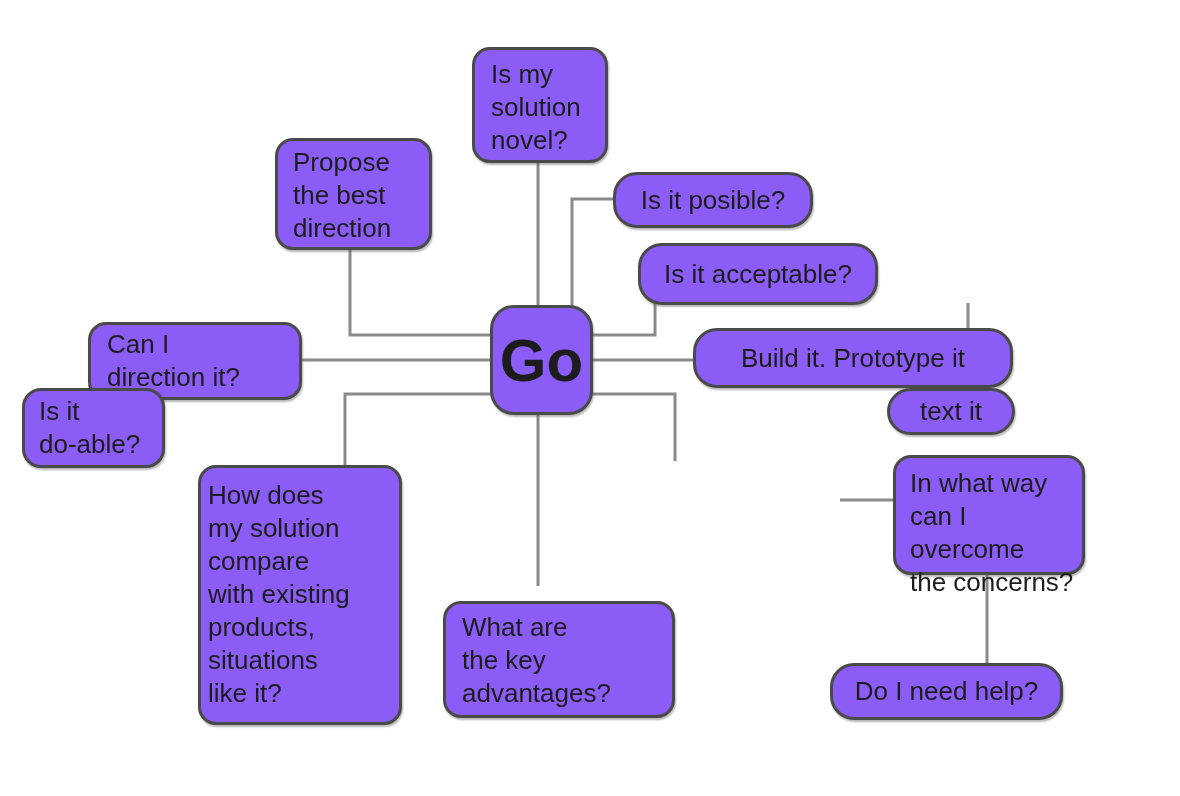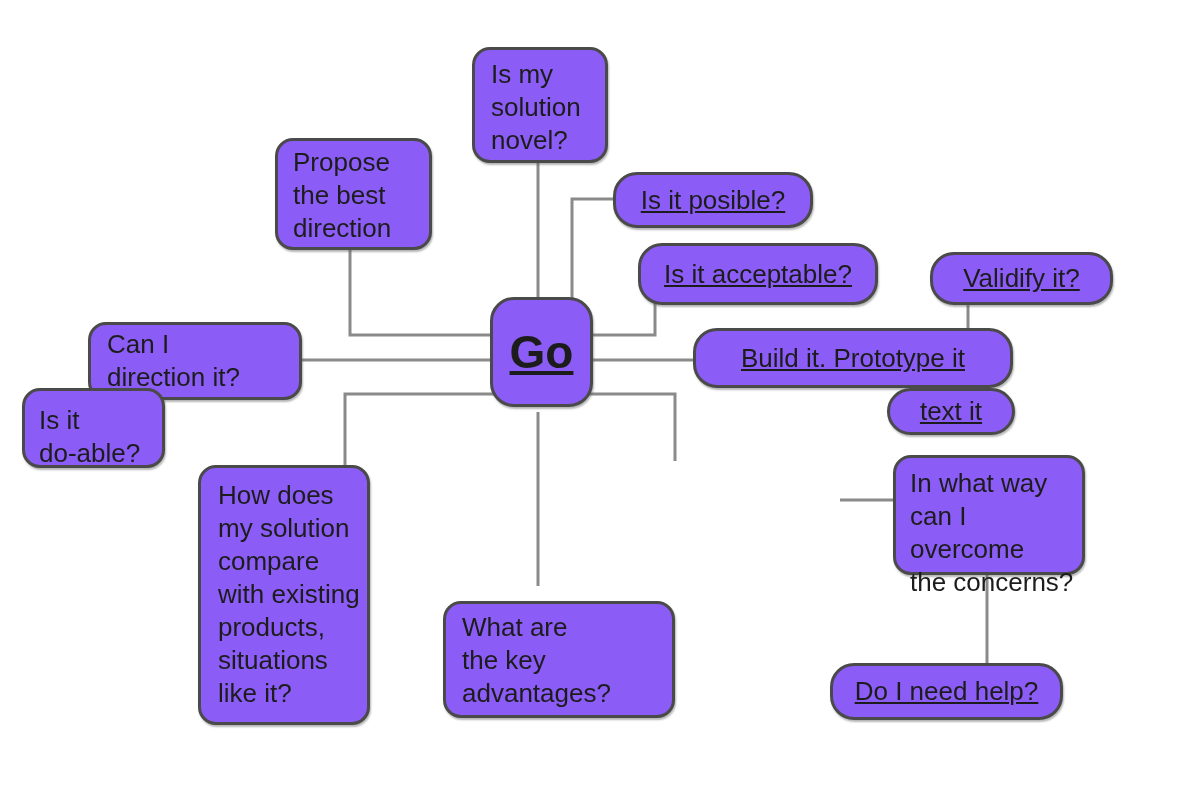--- a/index.html
+++ b/index.html
@@ -33,37 +33,36 @@
     white-space: pre-line;
     z-index: 1;
     box-shadow: 1px 2px 2px rgba(90,90,90,0.45);
   }
   .node.center-text {
     display: flex;
     align-items: center;
     justify-content: center;
     text-align: center;
     border-radius: 24px;
-    text-decoration: underline;
   }
   .node.top-layer { z-index: 2; }
 
   
-  .n-go        { left: 490px; top: 297px; width: 103px; height: 110px;
-                 font-size: 46px; font-weight: bold; border-radius: 24px; }
+  .n-go        { left: 490px; top: 305px; width: 103px; height: 110px;
+                 font-size: 60px; font-weight: bold; border-radius: 24px; }
   .n-novel     { left: 472px; top:  47px; width: 136px; height: 116px; padding: 8px 8px 0 16px; }
   .n-propose   { left: 275px; top: 138px; width: 157px; height: 112px; padding: 5px 6px 0 15px; }
   .n-posible   { left: 613px; top: 172px; width: 200px; height: 56px;  border-radius: 26px; }
   .n-accept    { left: 638px; top: 243px; width: 240px; height: 62px;  border-radius: 26px; }
   .n-validify  { left: 930px; top: 252px; width: 183px; height: 53px;  border-radius: 24px; }
   .n-build     { left: 693px; top: 328px; width: 320px; height: 60px;  border-radius: 26px; }
   .n-textit    { left: 887px; top: 388px; width: 128px; height: 47px;  border-radius: 20px; }
   .n-implement { left:  88px; top: 322px; width: 214px; height: 78px;  padding: 3px 6px 0 16px; }
-  .n-doable    { left:  22px; top: 388px; width: 143px; height: 80px;  padding: 13px 6px 0 14px; }
-  .n-compare   { left: 198px; top: 465px; width: 172px; height: 260px; padding: 11px 4px 0 17px; }
+  .n-doable    { left:  22px; top: 388px; width: 143px; height: 80px;  padding: 4px 6px 0 14px; border-radius: 19px; }
+  .n-compare   { left: 198px; top: 465px; width: 204px; height: 260px; padding: 11px 4px 0 7px; }
   .n-advant    { left: 443px; top: 583px; width: 232px; height: 117px; padding: 7px 21px 0 16px; margin-top: 18px; }
   .n-concerns  { left: 570px; top: 458px; width: 273px; height: 88px;  padding: 9px 6px 0 20px; }
   .n-overcome  { left: 893px; top: 455px; width: 192px; height: 120px; padding: 9px 4px 12px 14px; }
   .n-help      { left: 830px; top: 663px; width: 233px; height: 57px;  border-radius: 22px; }
 </style>
 </head>
 <body>
 
 <div class="stage">
 
@@ -83,21 +82,20 @@
   </svg>
 
   <div class="node n-novel">Is my
 solution
 novel?</div>
   <div class="node n-propose">Propose
 the best
 direction</div>
   <div class="node n-posible center-text">Is it posible?</div>
   <div class="node n-accept center-text">Is it acceptable?</div>
-  <div class="node n-validify center-text">Validify it?</div>
   <div class="node n-build center-text">Build it. Prototype it</div>
   <div class="node n-textit center-text top-layer">text it</div>
   <div class="node n-implement">Can I
 direction it?</div>
   <div class="node n-doable top-layer">Is it
 do-able?</div>
   <div class="node n-compare">How does
 my solution
 compare
 with existing

